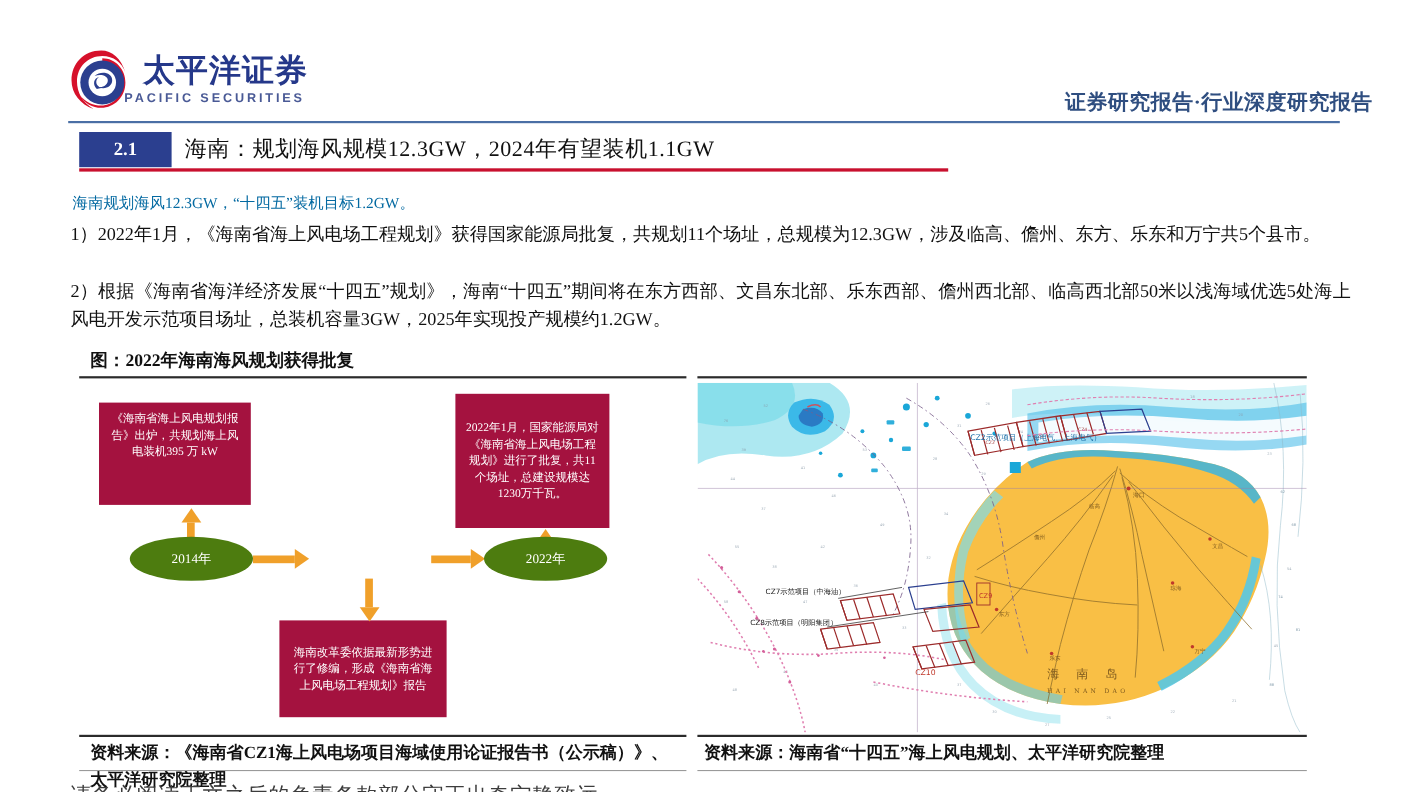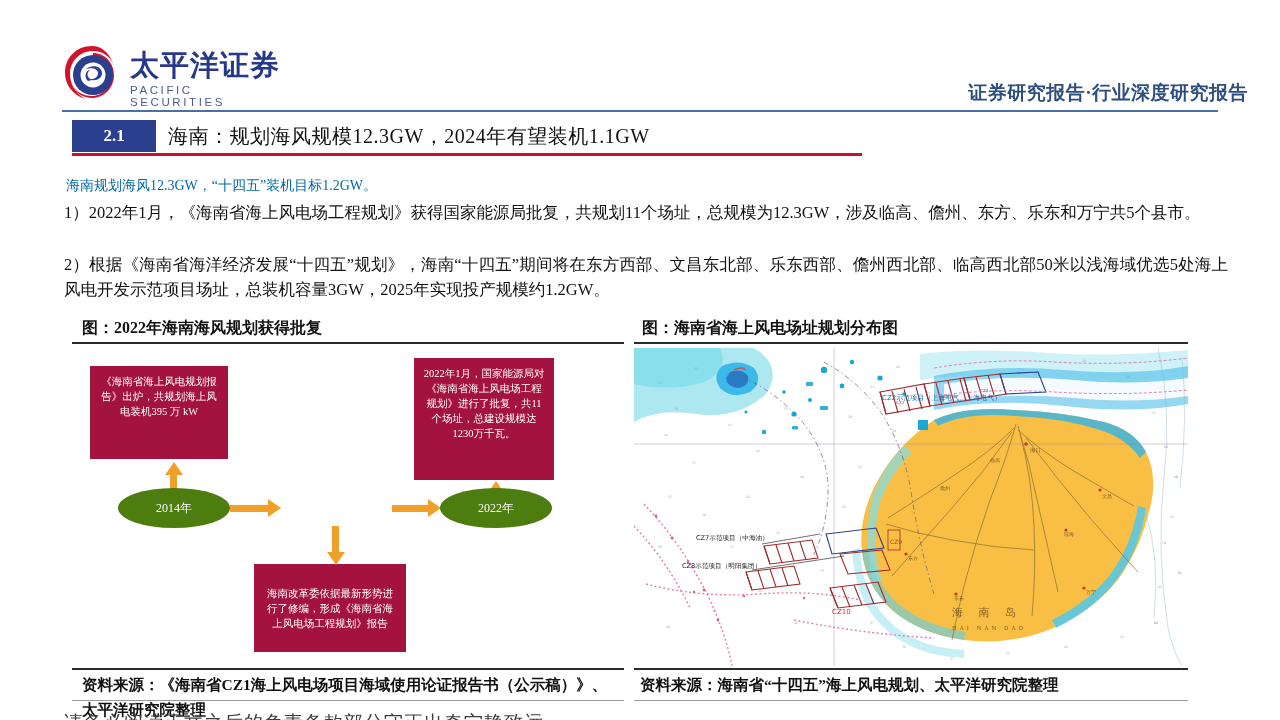--- a/index.html
+++ b/index.html
@@ -11,22 +11,22 @@
     position:relative;
   }
   .slide{position:relative;width:1096px;height:720px;margin-top:28px;}
 
   
   .header{position:absolute;left:0;top:0;width:1280px;height:88px;}
   .logo{position:absolute;left:62px;top:14px;width:230px;height:62px;}
   .logo-mark{position:absolute;left:0;top:2px;width:60px;height:58px;}
   .logo-cn{position:absolute;left:68px;top:6px;font-family:"Liberation Sans","DejaVu Sans",sans-serif;
            font-size:29px;font-weight:bold;color:#25388a;letter-spacing:1px;line-height:34px;}
-  .logo-en{position:absolute;left:68px;top:42px;font-family:"Liberation Sans","DejaVu Sans",sans-serif;
-           font-size:11.5px;font-weight:normal;color:#4a5a96;letter-spacing:2.6px;}
+  .logo-en{position:absolute;left:51px;top:42px;font-family:"Liberation Sans","DejaVu Sans",sans-serif;
+           font-size:11.5px;font-weight:bold;color:#4a5a96;letter-spacing:2.6px;}
   .header-right{position:absolute;right:32px;top:52px;font-size:19px;font-weight:bold;color:#2f4e80;
                 font-family:"Liberation Serif","DejaVu Serif",serif;letter-spacing:0.5px;}
   .header-rule{position:absolute;left:62px;top:82px;width:1156px;height:2px;background:#4a6fa5;}
 
   
   .sec-num{position:absolute;left:72px;top:92px;width:84px;height:32px;background:#2b3f8f;
            color:#ffffff;font-size:17px;font-weight:bold;text-align:center;line-height:32px;
            font-family:"Liberation Serif","DejaVu Serif",serif;}
   .sec-title{position:absolute;left:168px;top:93px;font-size:20px;font-weight:normal;color:#111111;
              letter-spacing:0.5px;line-height:30px;}
@@ -51,21 +51,21 @@
   
   .panel{position:absolute;}
   .panel.l{left:72px;top:320px;width:552px;height:318px;}
   .panel.r{left:634px;top:320px;width:554px;height:318px;overflow:hidden;}
 
   
   .redbox{position:absolute;background:#a4123f;color:#ffffff;font-size:10.5px;line-height:15px;
           text-align:center;padding:8px 9px;box-sizing:border-box;
           font-family:"Liberation Serif","DejaVu Serif",serif;}
   .redbox.b1{left:18px;top:18px;width:138px;height:93px;}
-  .redbox.b2{left:342px;top:10px;width:140px;height:122px;display:flex;justify-content:center;}
+  .redbox.b2{left:342px;top:10px;width:140px;height:122px;display:flex;align-items:center;justify-content:center;}
   .redbox.b3{left:182px;top:216px;width:152px;height:88px;display:flex;align-items:center;justify-content:flex-end;}
   .redbox.b1 span,.redbox.b2 span,.redbox.b3 span{display:block;}
 
   .ellipse{position:absolute;background:#4d7c0f;border-radius:50%;color:#ffffff;font-size:12px;
            text-align:center;display:flex;align-items:center;justify-content:center;
            font-family:"Liberation Serif","DejaVu Serif",serif;}
   .ellipse.e1{left:46px;top:140px;width:112px;height:40px;}
   .ellipse.e2{left:208px;top:140px;width:112px;height:40px;}
   .ellipse.e3{left:368px;top:140px;width:112px;height:40px;}
 
@@ -156,21 +156,20 @@
     <div class="arrowhead ah-right" style="left:356px;top:151px;"></div>
 
     <div class="ellipse e1">
       <span>2014年</span>
     </div>
     <div class="ellipse e3">
       <span>2022年</span>
     </div>
   </div>
 
-  <div class="figcap r">图：海南省海上风电场址规划分布图</div>
   <div class="cap-rule r"></div>
 
   <div class="panel r">
     <div class="mapwrap">
       <svg width="554" height="318" viewBox="0 0 554 318">
         <defs>
           <clipPath id="mapclip">
               <rect x="0" y="0" width="554" height="318"></rect>
             </clipPath>
         </defs>

